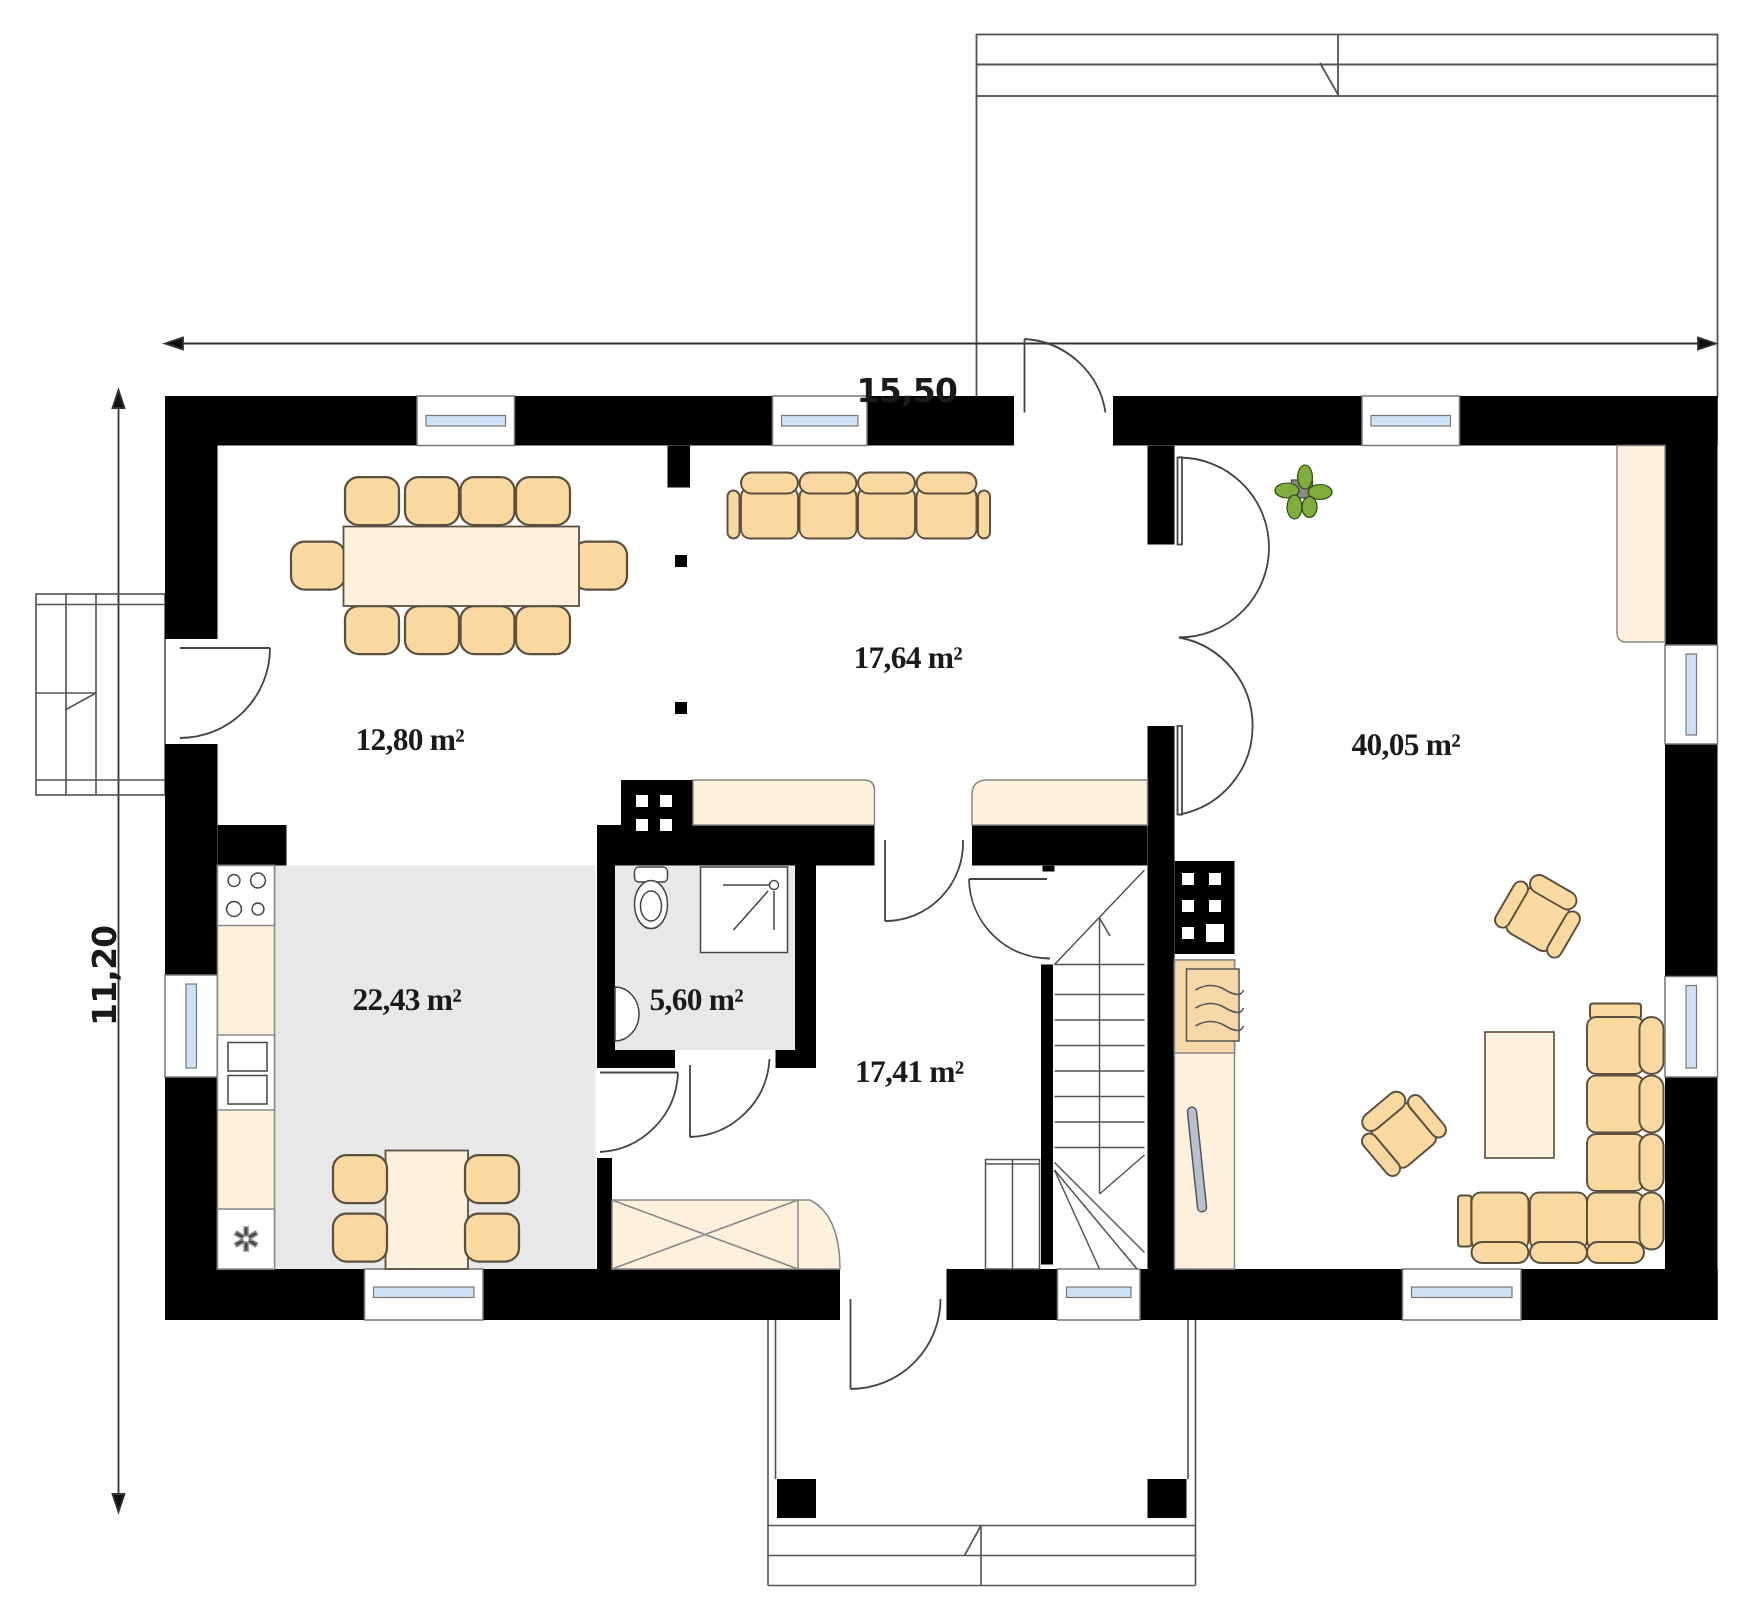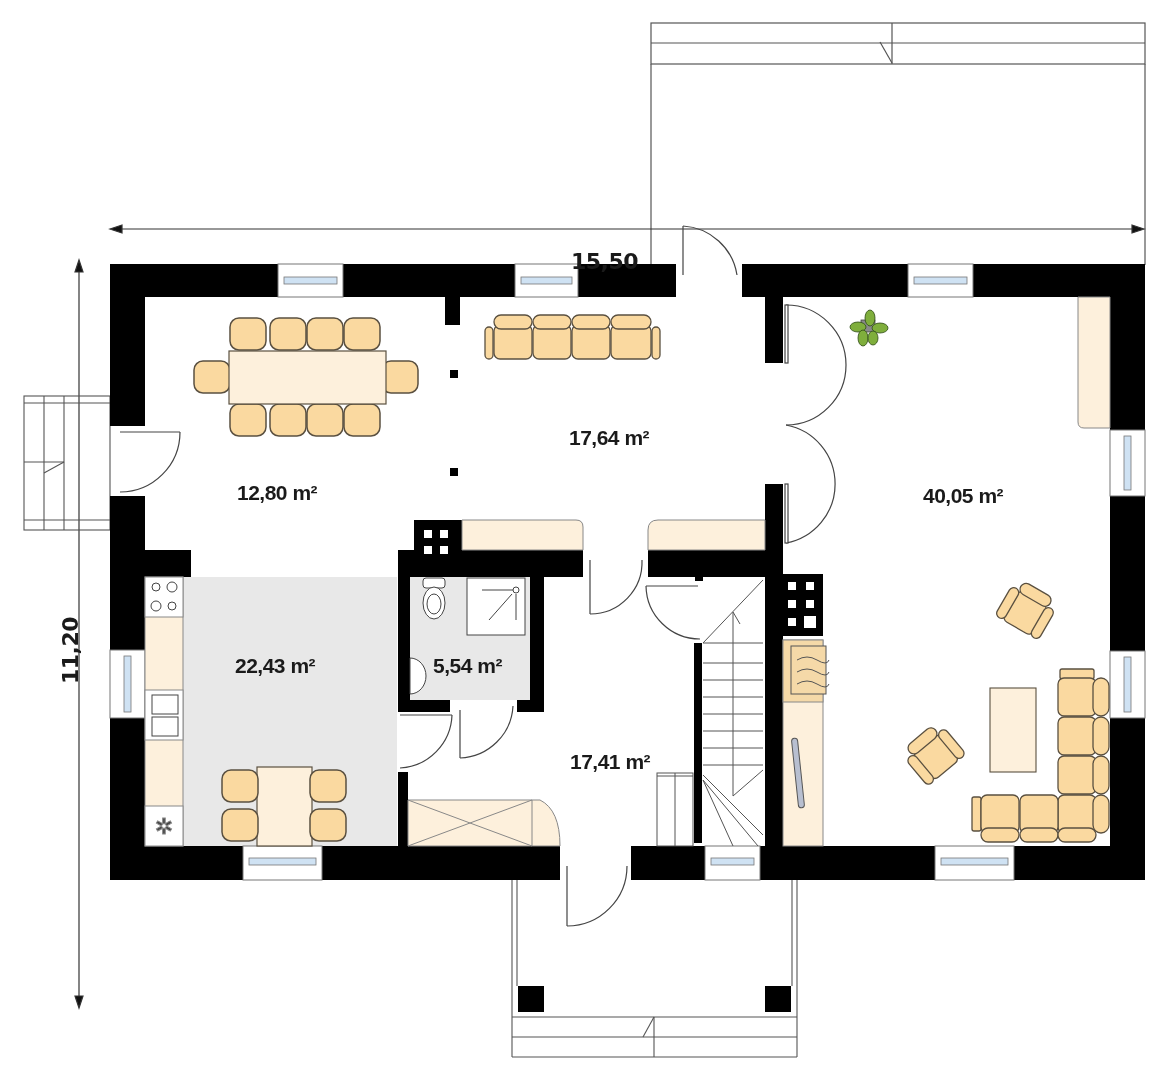--- a/index.html
+++ b/index.html
@@ -1,18 +1,18 @@
 <!DOCTYPE html>
 <html><head>
 <meta charset="utf-8">
 <style>
   html, body { margin: 0; padding: 0; background: #ffffff; }
   body { width: 1170px; height: 1080px; position: relative; overflow: hidden; font-family: "DejaVu Sans", sans-serif; }
   #plan { position: absolute; left: 0; top: 0; width: 1170px; height: 1080px; }
-  .area-label { position: absolute; font-family: Liberation Sans, sans-serif; font-size: 21px; font-weight: bold; color: #1a1a1a; white-space: nowrap; letter-spacing: -0.5px; }
+  .area-label { position: absolute; font-family: Liberation Serif, serif; font-size: 21px; font-weight: bold; color: #1a1a1a; white-space: nowrap; letter-spacing: -0.5px; }
   .dim-label { position: absolute; font-family: "DejaVu Sans", sans-serif; font-size: 22px; font-weight: bold; color: #1a1a1a; white-space: nowrap; letter-spacing: -0.5px; }
   .dim-vertical { transform: rotate(-90deg); transform-origin: center center; }
 </style>
 </head>
 <body>
 
 <svg id="plan" viewBox="0 0 1170 1080" xmlns="http://www.w3.org/2000/svg">
   <defs>
     <g id="chair">
       <rect x="-18" y="-16" width="36" height="32" rx="9" fill="#fad9a0" stroke="#5a5040" stroke-width="1.5"></rect>
@@ -319,16 +319,16 @@
     <ellipse cx="-5" cy="8" rx="5" ry="8" fill="#7fae3c" stroke="#2d4a14" stroke-width="0.8"></ellipse>
     <ellipse cx="5" cy="8" rx="5" ry="7" fill="#7fae3c" stroke="#2d4a14" stroke-width="0.8"></ellipse>
   </g>
 </svg>
 
 <div class="dim-label" style="left:571px; top:203px;margin-top:46px;">15,50</div>
 <div class="dim-label dim-vertical" style="left:37px; top:638px;">11,20</div>
 
 <div class="area-label" style="left:237px; top:481px;">12,80 m²</div>
 <div class="area-label" style="left:569px; top:426px;">17,64 m²</div>
-<div class="area-label" style="left:901px; top:484px;margin-left:22px;">40,05 m²</div>
+<div class="area-label" style="left:901px; top:484px;">40,05 m²</div>
 <div class="area-label" style="left:235px; top:654px;">22,43 m²</div>
-<div class="area-label" style="left:433px; top:654px;">5,54 m²</div>
-<div class="area-label" style="left:570px; top:702px;margin-top:48px;">17,41 m²</div>
+<div class="area-label" style="left:433px; top:654px;">5,60 m²</div>
+<div class="area-label" style="left:570px; top:702px;">17,41 m²</div>
 
 </body></html>

